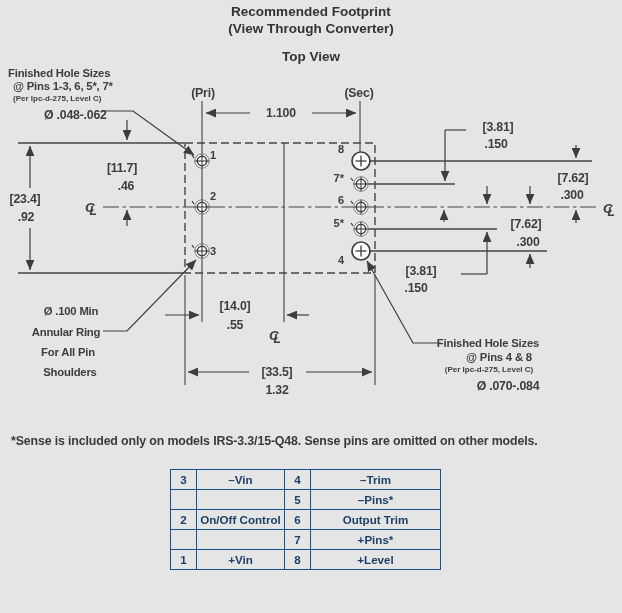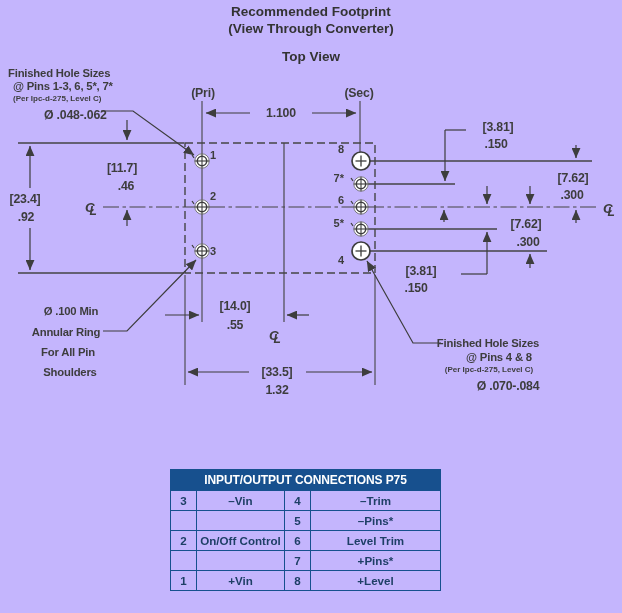--- a/index.html
+++ b/index.html
@@ -1,17 +1,17 @@
 <!DOCTYPE html>
 <html><head>
 <meta charset="utf-8">
 <style>
   html,body{margin:0;padding:0;background:#fff;}
   body{width:622px;height:613px;position:relative;font-family:"Liberation Sans",sans-serif;}
-  .stage{position:absolute;inset:0;background:#c4b5fd;}
+  .stage{position:absolute;inset:0;background:#e5e5e5;}
   svg{position:absolute;top:0;left:0;}
   svg text{fill:#3d3d3d;font-family:"Liberation Sans",sans-serif;}
   .t-title{font-size:13.5px;font-weight:700;fill:#333;}
   .t-sub{font-size:13.5px;font-weight:700;fill:#333;}
   .t-lbl{font-size:11.3px;font-weight:600;letter-spacing:-0.2px;}
   .t-tiny{font-size:8px;font-weight:600;}
   .t-dim{font-size:12.3px;font-weight:600;letter-spacing:-0.2px;}
   .t-pin{font-size:11px;font-weight:700;}
   .t-cl{font-style:italic;font-weight:600;}
   .note{position:absolute;left:11px;top:434px;width:600px;font-size:12.4px;
@@ -184,51 +184,49 @@
     <text class="t-pin" x="210" y="200">2</text>
     <text class="t-pin" x="210" y="255">3</text>
     <text class="t-pin" x="344" y="153" text-anchor="end">8</text>
     <text class="t-pin" x="344" y="182" text-anchor="end">7*</text>
     <text class="t-pin" x="344" y="204" text-anchor="end">6</text>
     <text class="t-pin" x="344" y="227" text-anchor="end">5*</text>
     <text class="t-pin" x="344" y="264" text-anchor="end">4</text>
   </g>
 </svg>
 
+<div class="note">*Sense is included only on models IRS-3.3/15-Q48. Sense pins are omitted on other models.</div>
 
 <table class="io">
   <colgroup>
     <col style="width:26px">
         <col style="width:88px">
         <col style="width:26px">
         <col style="width:130px">
   </colgroup>
   <thead>
-    <tr>
-          <th class="ttl" colspan="4">INPUT/OUTPUT CONNECTIONS P75</th>
-        </tr>
   </thead>
   <tbody>
     <tr>
       <td>3</td>
       <td>–Vin</td>
       <td>4</td>
       <td>–Trim</td>
     </tr>
     <tr>
       <td></td>
       <td></td>
       <td>5</td>
       <td>–Pins*</td>
     </tr>
     <tr>
       <td>2</td>
       <td>On/Off Control</td>
       <td>6</td>
-      <td>Level Trim</td>
+      <td>Output Trim</td>
     </tr>
     <tr>
       <td></td>
       <td></td>
       <td>7</td>
       <td>+Pins*</td>
     </tr>
     <tr>
       <td>1</td>
       <td>+Vin</td>

